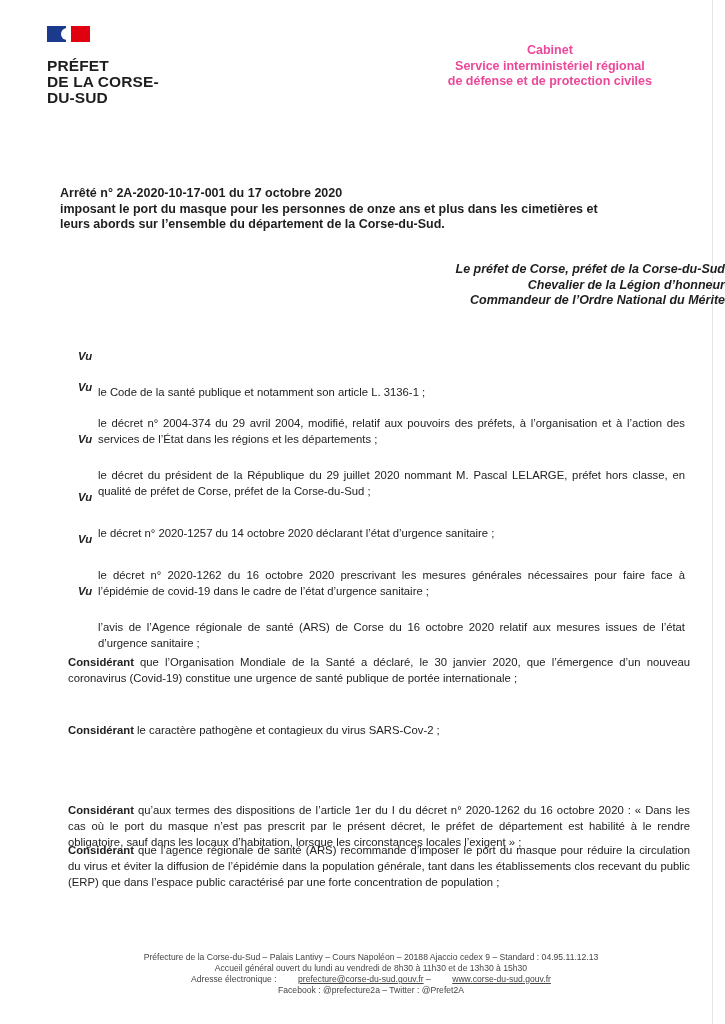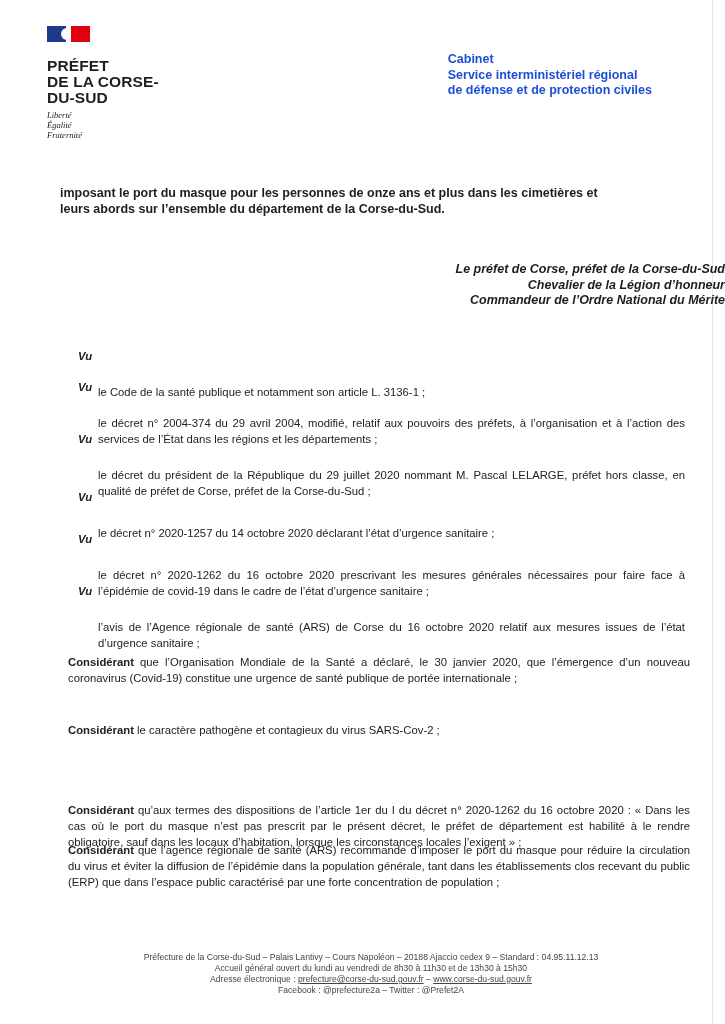--- a/index.html
+++ b/index.html
@@ -12,68 +12,64 @@
   
   .logo { position: absolute; left: 47px; top: 26px; }
   .flag { position: relative; width: 43px; height: 16px; }
   .flag .blue { position: absolute; left: 0; top: 0; width: 19px; height: 16px; background: #1b3a8c; }
   .flag .red { position: absolute; left: 24px; top: 0; width: 19px; height: 16px; background: #e1000f; }
   .flag .profile { position: absolute; left: 14px; top: 2px; width: 12px; height: 12px; background: #fff; border-radius: 50% 40% 50% 50%; }
   .prefet-name { margin-top: 16px; font-weight: bold; font-size: 15.5px; line-height: 16px; color: #1e1e1e; letter-spacing: 0.1px; }
   .motto { margin-top: 4px; font-family: "Liberation Serif", "DejaVu Serif", serif; font-style: italic; font-size: 8.5px; line-height: 10px; color: #222; }
 
   
-  .service { position: absolute; right: 73px; top: 52px; text-align: left; font-size: 12.5px; line-height: 15.5px; font-weight: bold; color: #1d4ed8; }
+  .service { position: absolute; right: 73px; top: 43px; text-align: center; font-size: 12.5px; line-height: 15.5px; font-weight: bold; color: #ec4899; }
 
   
   .title-block { position: absolute; left: 60px; top: 186px; width: 610px; font-weight: bold; font-size: 12.5px; line-height: 15.5px; color: #1e1e1e; }
 
   .prefet-block { position: absolute; left: 0; width: 725px; top: 262px; text-align: right; font-style: italic; font-weight: bold; font-size: 12.5px; line-height: 15.5px; color: #1e1e1e; }
 
   
   .vu-item { position: absolute; left: 60px; width: 625px; font-size: 11.3px; line-height: 16px; color: #222; }
   .vu-item .vu-label { position: absolute; left: 18px; top: 0; font-weight: bold; font-style: italic; }
   .vu-item .vu-text { margin-left: 38px; text-align: justify; margin-top: 36px; }
 
   .consid { position: absolute; left: 68px; width: 622px; font-size: 11.3px; line-height: 16px; color: #222; text-align: justify; }
   .consid b { font-weight: bold; }
 
   .footer { position: absolute; left: 0; width: 742px; top: 952px; text-align: center; font-size: 8.6px; line-height: 11px; color: #444; }
-  .footer .link { text-decoration: underline; }
+  .footer .link { text-decoration: underline; margin-left: 19px; }
 </style>
 </head>
 <body>
 
 <div class="page-edge"></div>
 
 <div class="logo">
   <div class="flag">
     <div class="blue"></div>
     <div class="profile"></div>
     <div class="red"></div>
   </div>
   <div class="prefet-name">
     <div>PRÉFET</div>
     <div>DE LA CORSE-</div>
     <div>DU-SUD</div>
   </div>
-  <div class="motto">
-    <div>Liberté</div>
-    <div>Égalité</div>
-    <div>Fraternité</div>
-  </div>
 </div>
 
 <div class="service">
   <div>Cabinet</div>
   <div>Service interministériel régional</div>
   <div>de défense et de protection civiles</div>
 </div>
 
 <div class="title-block">
+  <div>Arrêté n° 2A-2020-10-17-001 du 17 octobre 2020</div>
   <div>imposant le port du masque pour les personnes de onze ans et plus dans les cimetières et</div>
   <div>leurs abords sur l’ensemble du département de la Corse-du-Sud.</div>
 </div>
 
 <div class="prefet-block">
   <div>Le préfet de Corse, préfet de la Corse-du-Sud</div>
   <div>Chevalier de la Légion d’honneur</div>
   <div>Commandeur de l’Ordre National du Mérite</div>
 </div>
 

